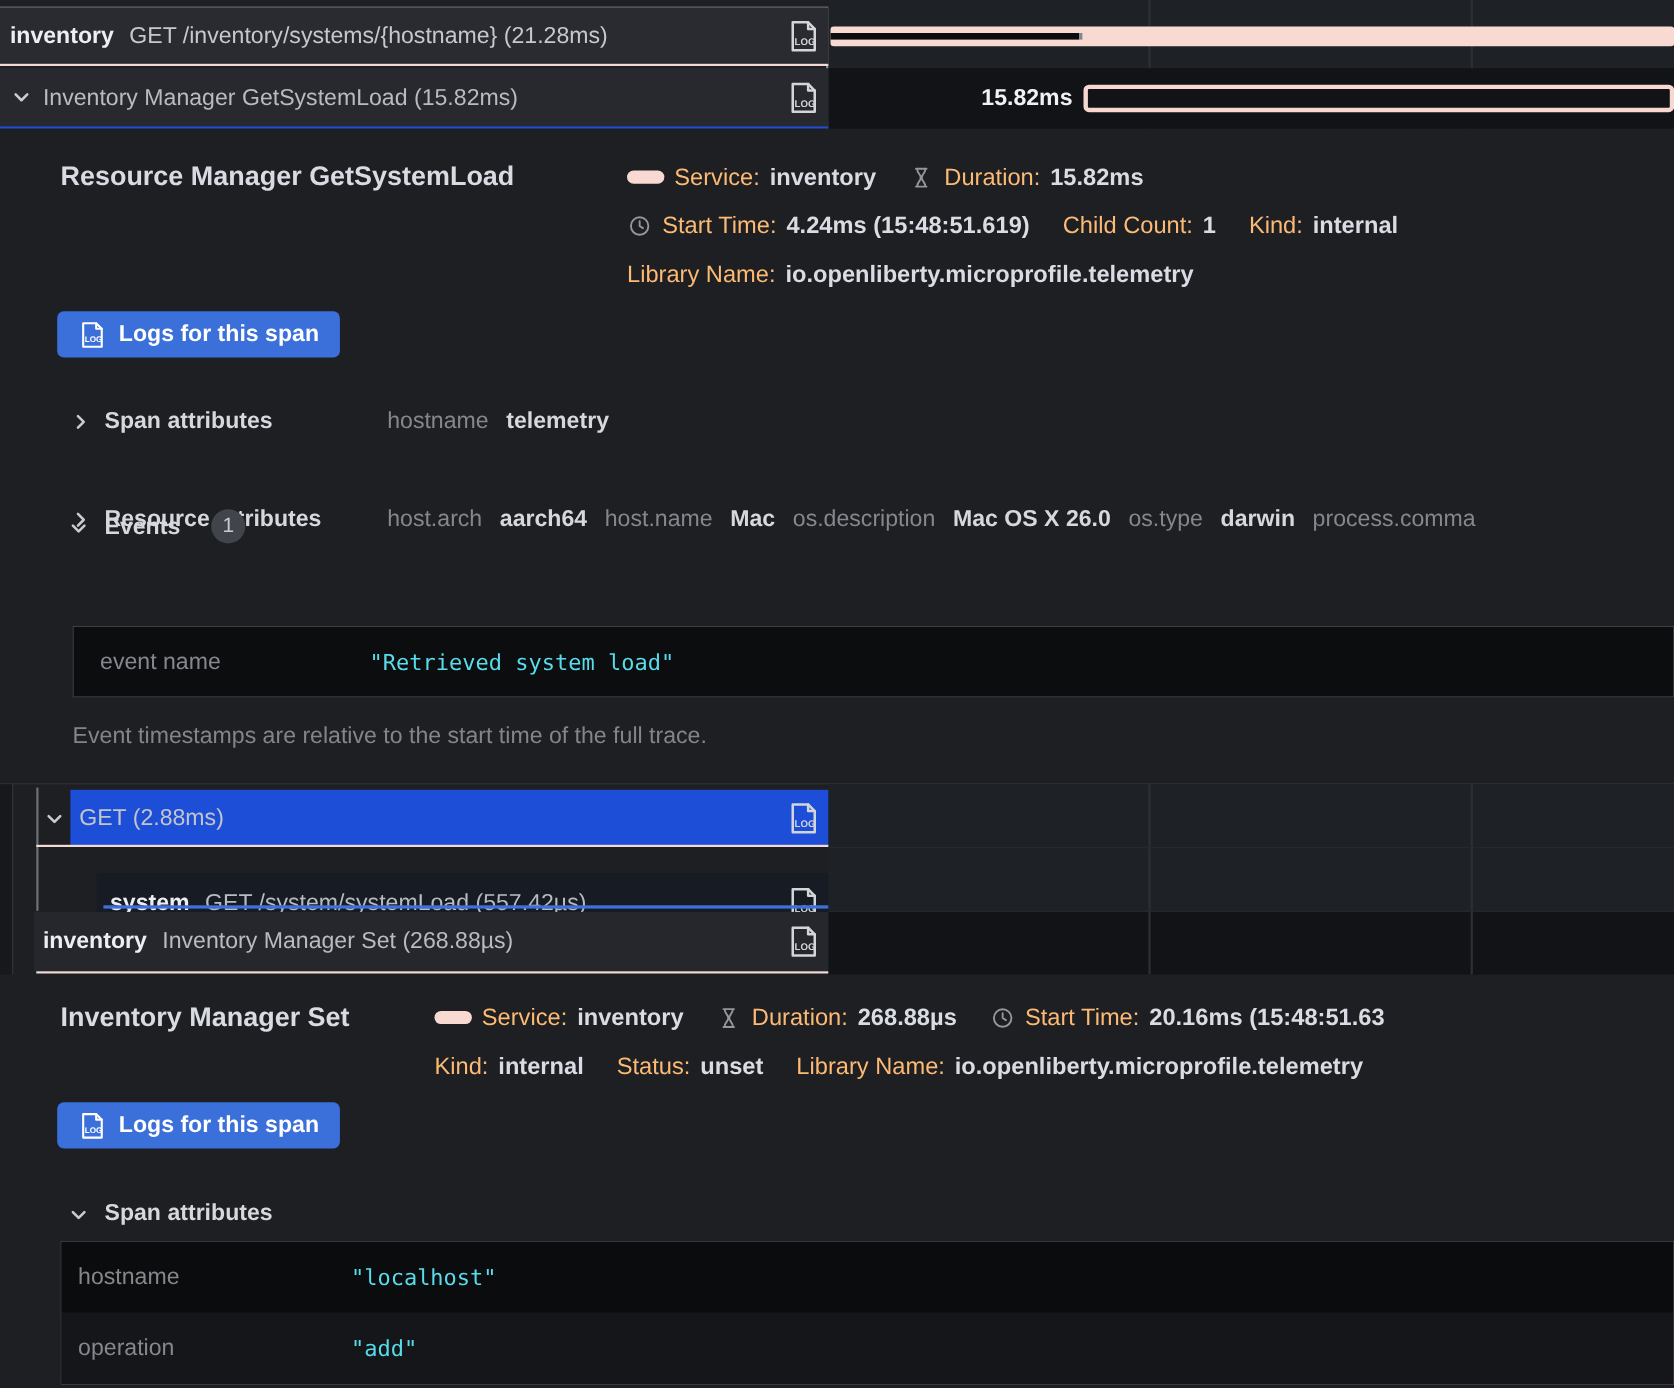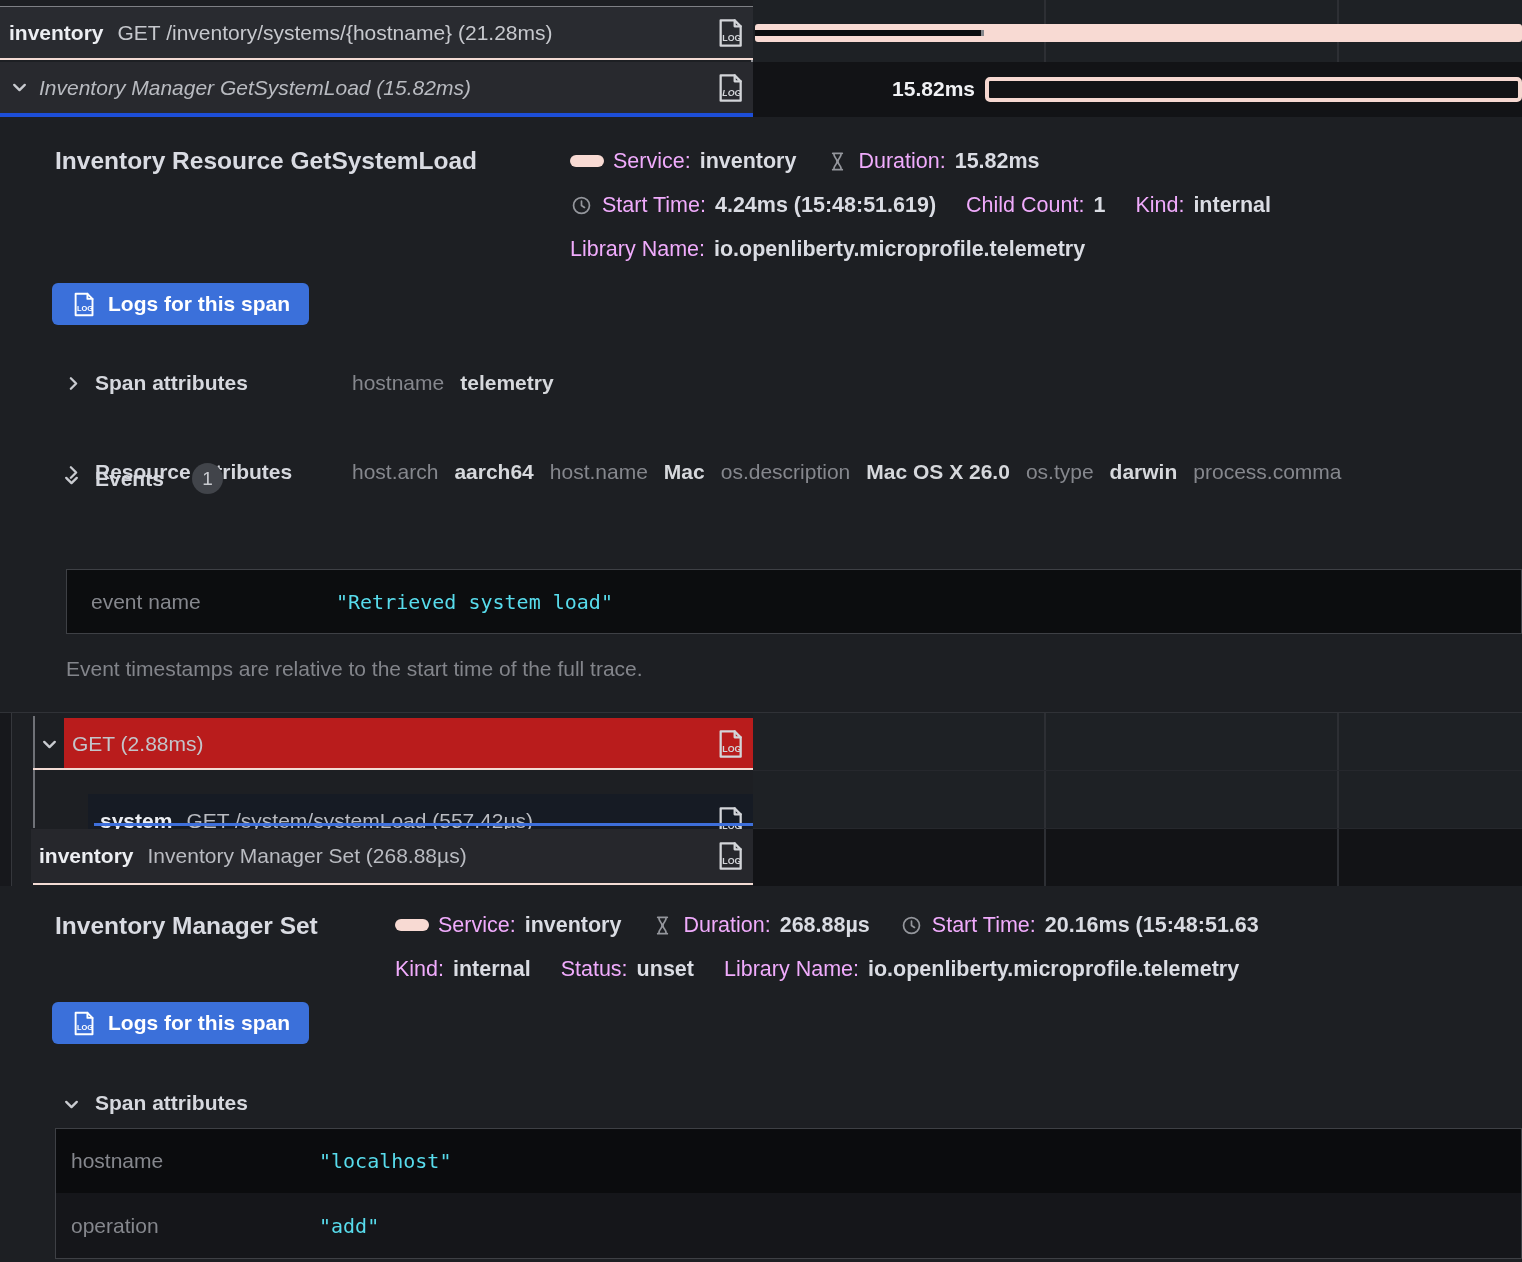--- a/index.html
+++ b/index.html
@@ -26,21 +26,21 @@
   .bar-inner { background:#0c0d0f; }
   .bar-cap { background:#85878b; }
   .bar-hollow { border:4px solid #f6d8d1; border-radius:5px; background:transparent; }
   .dur-label { font-size:21px; font-weight:bold; color:#f0f1f4; text-align:right; white-space:nowrap; }
 
   
   .panel { background:#1d1f23; }
   .panel-title { font-size:24.5px; font-weight:bold; color:#d9dbe2; white-space:nowrap; }
   .meta-line { display:flex; align-items:center; gap:30px; height:44px; white-space:nowrap; }
   .pair { display:inline-flex; align-items:center; gap:9px; font-size:21.5px; white-space:nowrap; }
-  .pair .k { color:#f0abfc; }
+  .pair .k { color:#fdba74; }
   .pair .v { font-weight:bold; color:#dadce3; }
   .pill { width:34px; height:12px; border-radius:6px; background:#f8dad3; display:inline-block; }
   .meta-icon { color:#94969c; display:inline-flex; }
 
   .logs-button { display:inline-flex; align-items:center; gap:12px; height:42px; padding:0 19px;
     background:#3b70da; border-radius:6px; color:#ffffff; font-size:21px; font-weight:bold;
     cursor:pointer; border:none; white-space:nowrap; }
 
   .attr-row { height:34px; }
   .attr-head-label { font-size:21px; font-weight:bold; color:#d6d8de; white-space:nowrap; }
@@ -106,39 +106,39 @@
             <use href="#ic-log"></use>
           </svg>
       </span>
     </div>
     <div class="abs bar-solid" style="left:755px;top:24px;right:0;height:18px;">
       <div class="abs bar-inner" style="left:0;top:6px;width:226px;height:6px;"></div>
       <div class="abs bar-cap" style="left:226px;top:6px;width:3px;height:6px;"></div>
     </div>
 
     <div class="abs" style="left:753px;top:62px;right:0;height:55px;background:#121316;"></div>
-    <div class="abs row-cell" style="left:0;top:62px;width:753px;height:55px;background:#28292e;border-bottom:4px solid #1d4ed8;padding:0 8px 0 0;font-style:italic;">
+    <div class="abs row-cell" style="left:0;top:62px;width:753px;height:55px;background:#28292e;border-bottom:2px solid #1d4ed8;padding:0 8px 0 0;">
       <span class="chev" style="margin:0 10px 0 10px;">
         <svg width="19" height="19" viewBox="0 0 18 18">
             <use href="#ic-chev-down"></use>
           </svg>
       </span>
       <span class="row-label-text">Inventory Manager GetSystemLoad (15.82ms)</span>
       <span class="log-btn-row">
         <svg width="30" height="32" viewBox="0 0 22 24">
             <use href="#ic-log"></use>
           </svg>
       </span>
     </div>
     <div class="abs dur-label" style="left:753px;top:77px;width:222px;">15.82ms</div>
     <div class="abs bar-hollow" style="left:985px;top:77px;right:0;height:25px;"></div>
   </div>
 
   <div class="abs panel" style="left:0;top:117px;width:1522px;height:595px;">
-    <div class="abs panel-title" style="left:55px;top:30px;">Inventory Resource GetSystemLoad</div>
+    <div class="abs panel-title" style="left:55px;top:30px;">Resource Manager GetSystemLoad</div>
 
     <div class="abs" style="left:570px;top:22px;right:0;">
       <div class="meta-line">
         <span class="pair">
           <span class="pill"></span>
           <span class="k">Service:</span>
           <span class="v">inventory</span>
         </span>
         <span class="pair">
           <span class="meta-icon">
@@ -248,21 +248,21 @@
 
     <div class="abs gutter" style="left:0;top:0;width:11px;bottom:0;"></div>
     <div class="abs gutter-line" style="left:11px;top:0;bottom:0;"></div>
     <div class="abs guide-v" style="left:33px;top:3px;height:112px;"></div>
 
     <span class="chev abs" style="left:40px;top:22px;">
         <svg width="19" height="19" viewBox="0 0 18 18">
           <use href="#ic-chev-down"></use>
         </svg>
       </span>
-    <div class="abs row-cell" style="left:64px;top:5px;width:689px;height:52px;background:#b91c1c;padding:0 8px 0 8px;gap:44px;">
+    <div class="abs row-cell" style="left:64px;top:5px;width:689px;height:52px;background:#1d4ed8;padding:0 8px 0 8px;gap:44px;">
       <span class="row-label-text" style="color:#c3c5ca;">GET (2.88ms)</span>
       <span class="log-btn-row">
         <svg width="30" height="32" viewBox="0 0 22 24">
             <use href="#ic-log"></use>
           </svg>
       </span>
     </div>
     <div class="abs pink-border" style="left:33px;top:55px;width:720px;height:2px;"></div>
 
     <div class="abs row-cell" style="left:88px;top:57px;width:665px;height:53px;background:#161b24;padding:0 8px 0 12px;margin-top:24px;">

